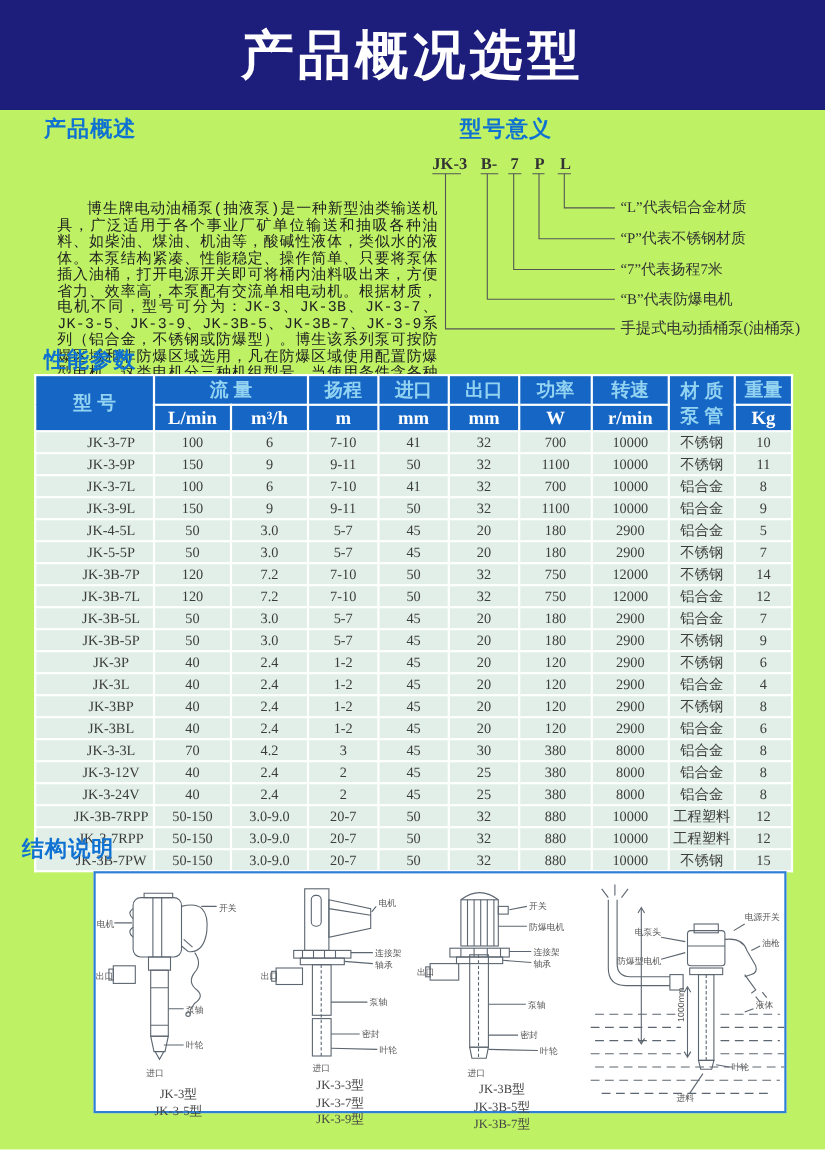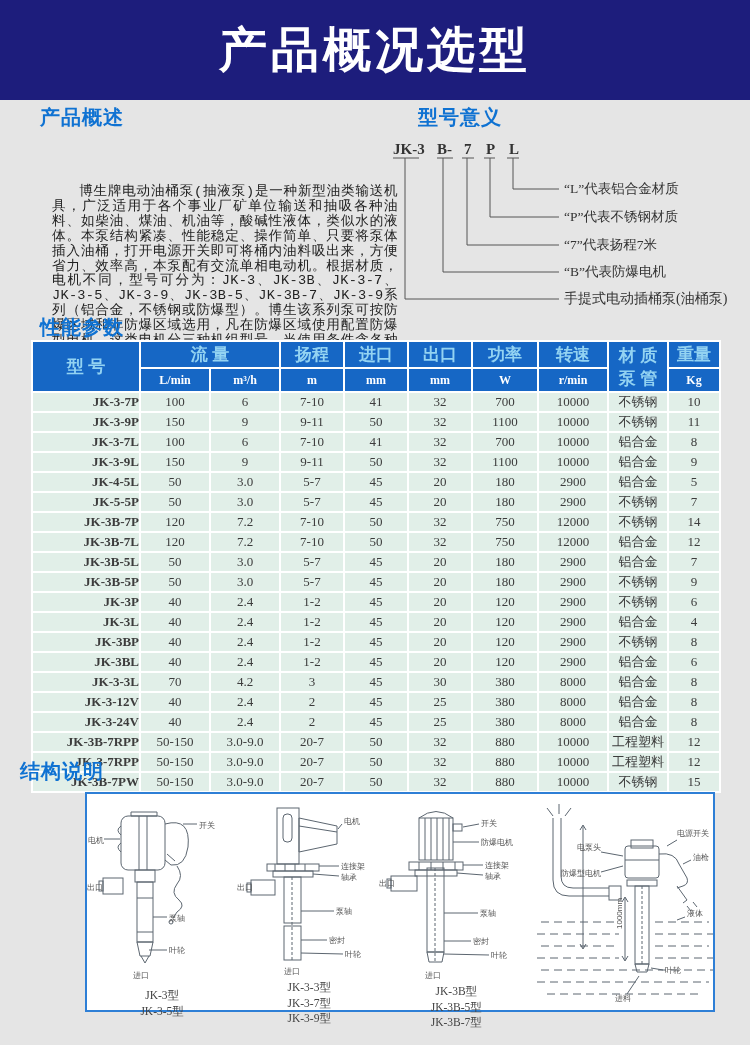--- a/index.html
+++ b/index.html
@@ -1,16 +1,16 @@
 <!DOCTYPE html>
 <html><head>
 <meta charset="utf-8">
 <style>
   html,body{margin:0;padding:0;background:#fff;}
-  .page{position:relative;width:750px;height:1045px;background:#e5e5e5;overflow:hidden;
+  .page{position:relative;width:750px;height:1045px;background:#bef264;overflow:hidden;
         font-family:"Liberation Sans","DejaVu Sans",sans-serif;}
   
   .banner{position:absolute;left:0;top:0;width:750px;height:100px;background:#1d1d7c;
           display:flex;align-items:center;justify-content:center;}
   .banner-title{color:#ffffff;font-size:48px;font-weight:900;letter-spacing:4px;margin:0;}
   
   .sec-heading{position:absolute;font-size:20px;font-weight:bold;color:#0f72d2;letter-spacing:1px;}
   #h-overview{left:40px;top:104px;}
   #h-model{left:418px;top:104px;}
   #h-perf{left:40px;top:314px;}
@@ -22,25 +22,25 @@
   
   .model-svg{position:absolute;left:385px;top:136px;}
   .model-svg text{fill:#333;font-family:"Liberation Serif","DejaVu Serif",serif;}
   .code-part{font-size:15px;font-weight:bold;}
   .legend-label{font-size:13.5px;}
   .model-lines{stroke:#555;stroke-width:1;fill:none;}
   
   .perf-table{position:absolute;left:31px;top:340px;width:688px;border-collapse:collapse;table-layout:fixed;}
   .perf-table th{background:#1667c5;color:#93d3f2;font-size:17px;font-weight:bold;
                  border:2px solid #ffffff;padding:1px 0;height:20px;text-align:center;}
-  .perf-table th.unit{color:#ffffff;font-size:12px;font-family:"Liberation Serif","DejaVu Serif",serif;margin-left:31px;}
+  .perf-table th.unit{color:#ffffff;font-size:17px;font-family:"Liberation Serif","DejaVu Serif",serif;margin-left:31px;}
   .perf-table td{background:#e1efe8;color:#3c3c3c;font-size:13px;text-align:center;
                  border:2px solid #ffffff;padding:0;height:13.7px;
                  font-family:"Liberation Serif","DejaVu Serif",serif;}
-  .perf-table td.model-cell{text-align:right;padding-left:30px;font-weight:bold;}
+  .perf-table td.model-cell{text-align:center;padding-left:30px;}
   .mat2{display:block;text-align:center;}
   
   .note{position:absolute;left:38px;top:740px;width:705px;font-size:12.4px;color:#333;white-space:nowrap;
         letter-spacing:-0.3px;font-family:"Liberation Serif","DejaVu Serif",serif;}
   
   .structure-box{position:absolute;left:85px;top:792px;width:626px;height:216px;
                  border:2px solid #2e7fd6;background:#fff;display:flex;align-items:stretch;}
   .diagram{display:flex;flex-direction:column;align-items:center;justify-content:space-between;
            padding:8px 0 4px;}
   .d1{width:24%;} .d2{width:23%;} .d3{width:24%;} .d4{width:29%;}

